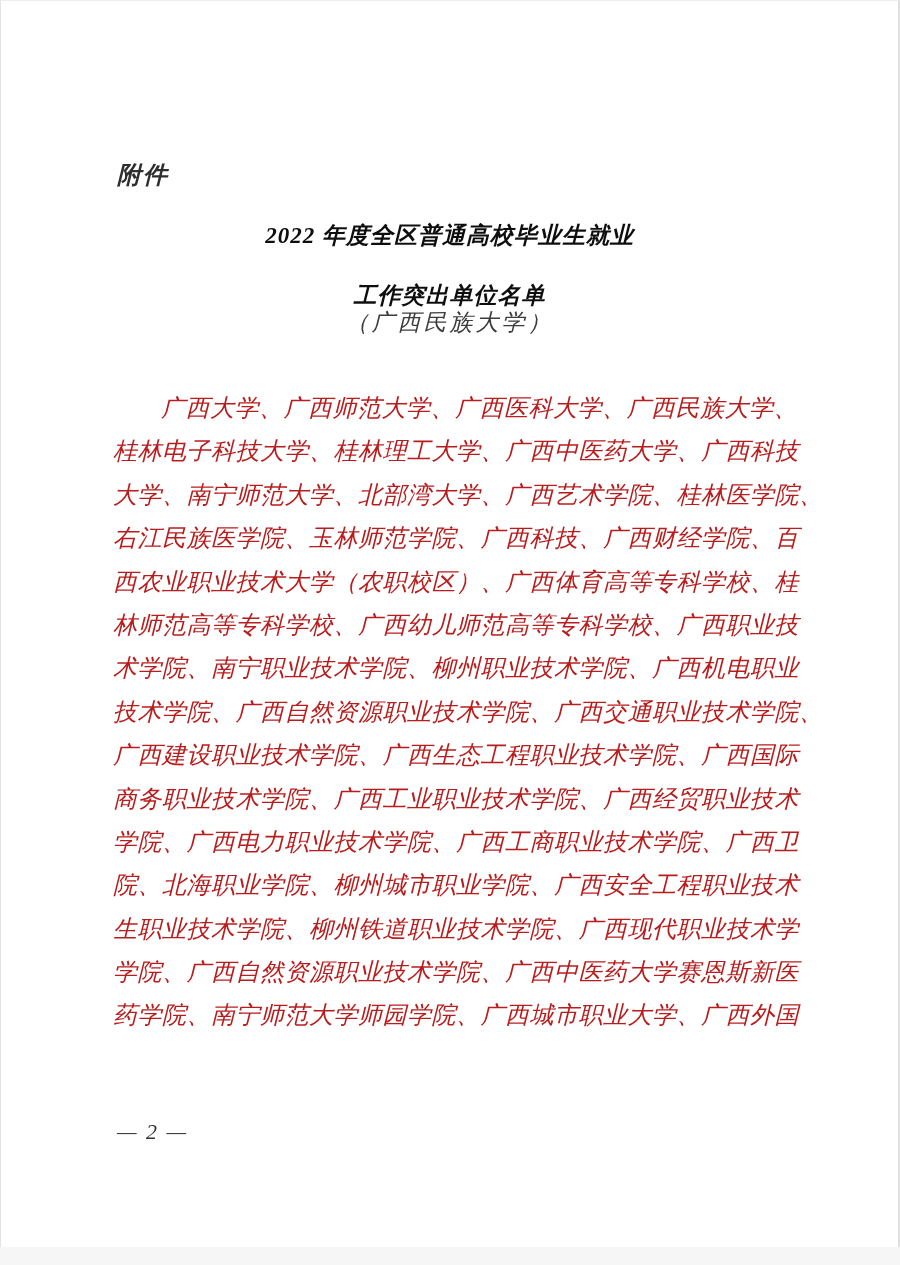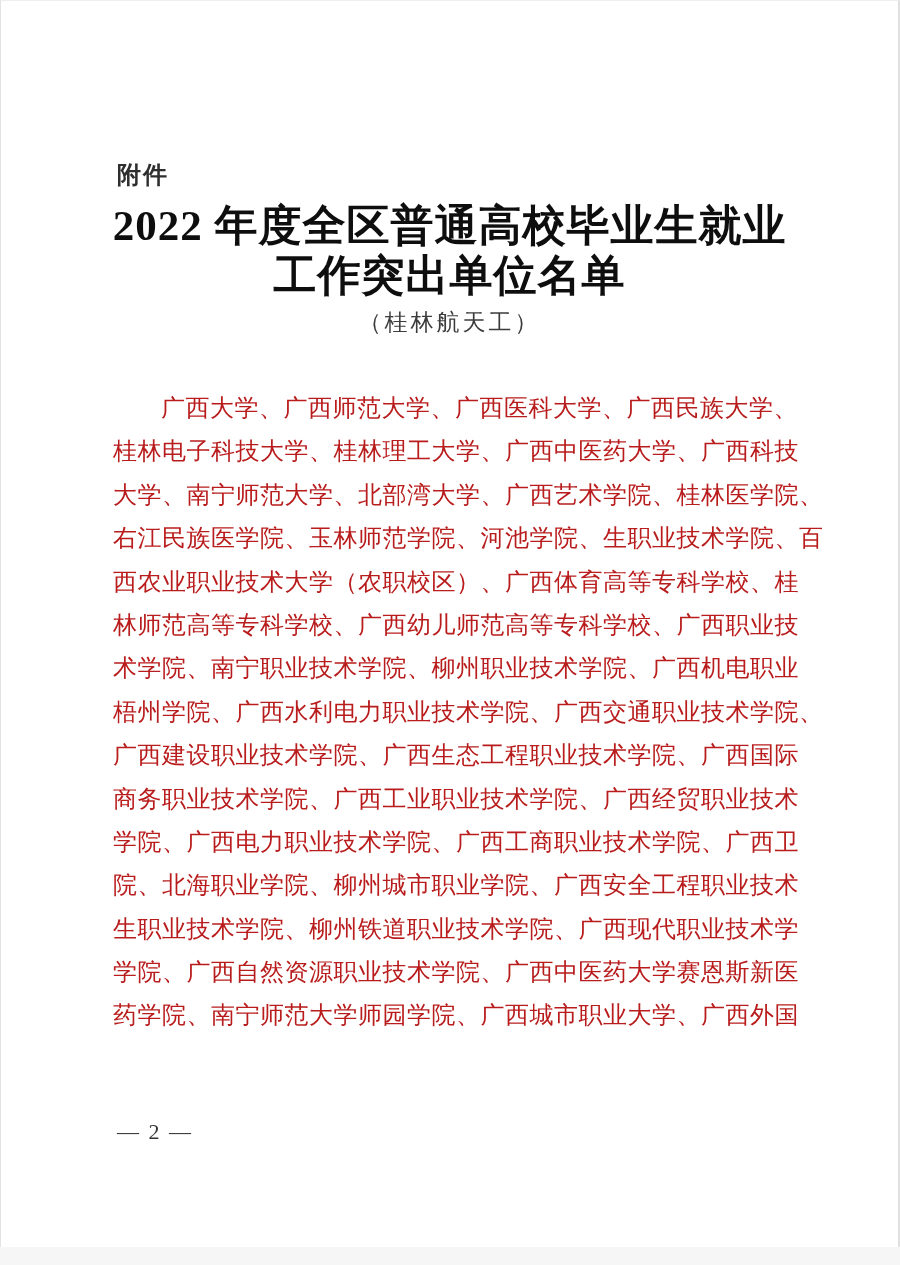--- a/index.html
+++ b/index.html
@@ -12,44 +12,46 @@
     width: 900px;
     height: 1247px;
     margin: 0;
     background: #ffffff;
     border-left: 1px solid #e3e3e3;
     border-right: 2px solid #e0e0e0;
     border-top: 1px solid #eeeeee;
     box-sizing: border-box;
     overflow: hidden;
     font-family: "Liberation Serif", "DejaVu Serif", serif;
+    font-style: italic;
   }
   .attachment-label {
     position: absolute;
     left: 116px;
     top: 158px;
     font-family: "Liberation Sans", "DejaVu Sans", sans-serif;
     font-size: 24px;
     font-weight: 600;
     color: #2e2e2e;
     letter-spacing: 2px;
   }
   .title-block {
     position: absolute;
     left: 0;
     top: 200px;
     width: 100%;
     text-align: center;
   }
   .title-line {
-    font-size: 43px;
+    font-size: 23px;
     line-height: 50px;
     font-weight: 700;
     color: #0e0e0e;
     letter-spacing: 1px;
+    margin-top: 10px;
   }
   .subtitle {
     position: absolute;
     left: 0;
     top: 306px;
     width: 100%;
     text-align: center;
     font-size: 23px;
     color: #3c3c3c;
     letter-spacing: 3px;
@@ -89,31 +91,31 @@
 
 <div class="page">
 
   <div class="attachment-label">附件</div>
 
   <div class="title-block">
     <div class="title-line">2022 年度全区普通高校毕业生就业</div>
     <div class="title-line">工作突出单位名单</div>
   </div>
 
-  <div class="subtitle">（桂林航天工）</div>
+  <div class="subtitle">（广西民族大学）</div>
 
   <div class="doc-body">
     <div class="body-line first">广西大学、广西师范大学、广西医科大学、广西民族大学、</div>
     <div class="body-line">桂林电子科技大学、桂林理工大学、广西中医药大学、广西科技</div>
     <div class="body-line">大学、南宁师范大学、北部湾大学、广西艺术学院、桂林医学院、</div>
-    <div class="body-line">右江民族医学院、玉林师范学院、河池学院、生职业技术学院、百</div>
+    <div class="body-line">右江民族医学院、玉林师范学院、广西科技、广西财经学院、百</div>
     <div class="body-line">西农业职业技术大学（农职校区）、广西体育高等专科学校、桂</div>
     <div class="body-line">林师范高等专科学校、广西幼儿师范高等专科学校、广西职业技</div>
     <div class="body-line">术学院、南宁职业技术学院、柳州职业技术学院、广西机电职业</div>
-    <div class="body-line">梧州学院、广西水利电力职业技术学院、广西交通职业技术学院、</div>
+    <div class="body-line">技术学院、广西自然资源职业技术学院、广西交通职业技术学院、</div>
     <div class="body-line">广西建设职业技术学院、广西生态工程职业技术学院、广西国际</div>
     <div class="body-line">商务职业技术学院、广西工业职业技术学院、广西经贸职业技术</div>
     <div class="body-line">学院、广西电力职业技术学院、广西工商职业技术学院、广西卫</div>
     <div class="body-line">院、北海职业学院、柳州城市职业学院、广西安全工程职业技术</div>
     <div class="body-line">生职业技术学院、柳州铁道职业技术学院、广西现代职业技术学</div>
     <div class="body-line">学院、广西自然资源职业技术学院、广西中医药大学赛恩斯新医</div>
     <div class="body-line">药学院、南宁师范大学师园学院、广西城市职业大学、广西外国</div>
   </div>
 
   <div class="page-number">— 2 —</div>

